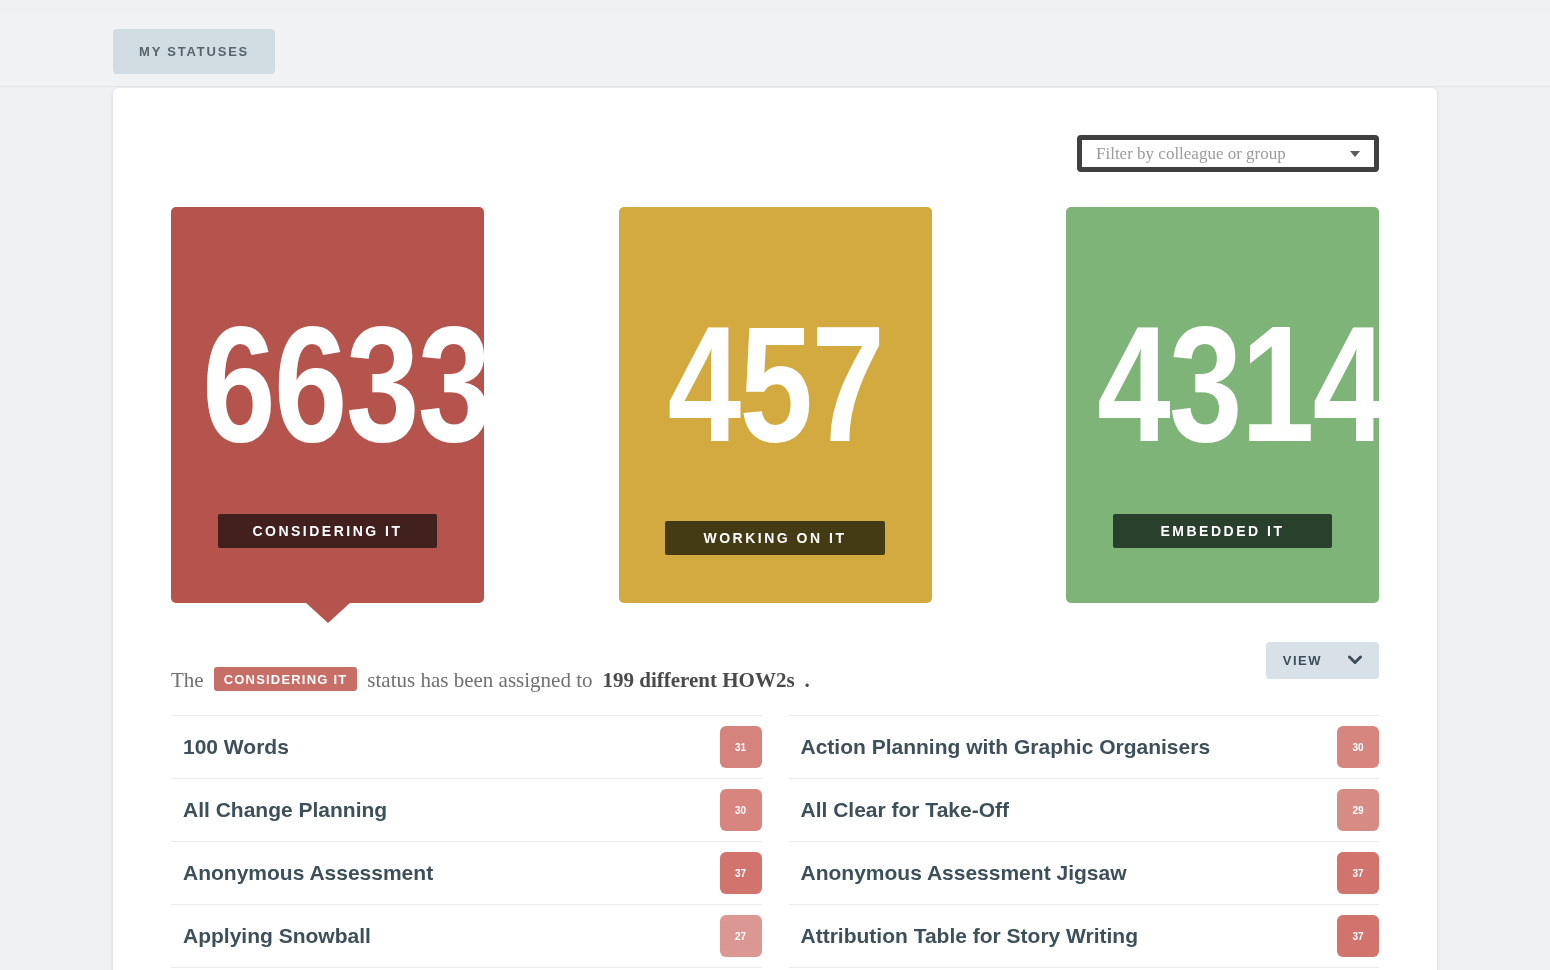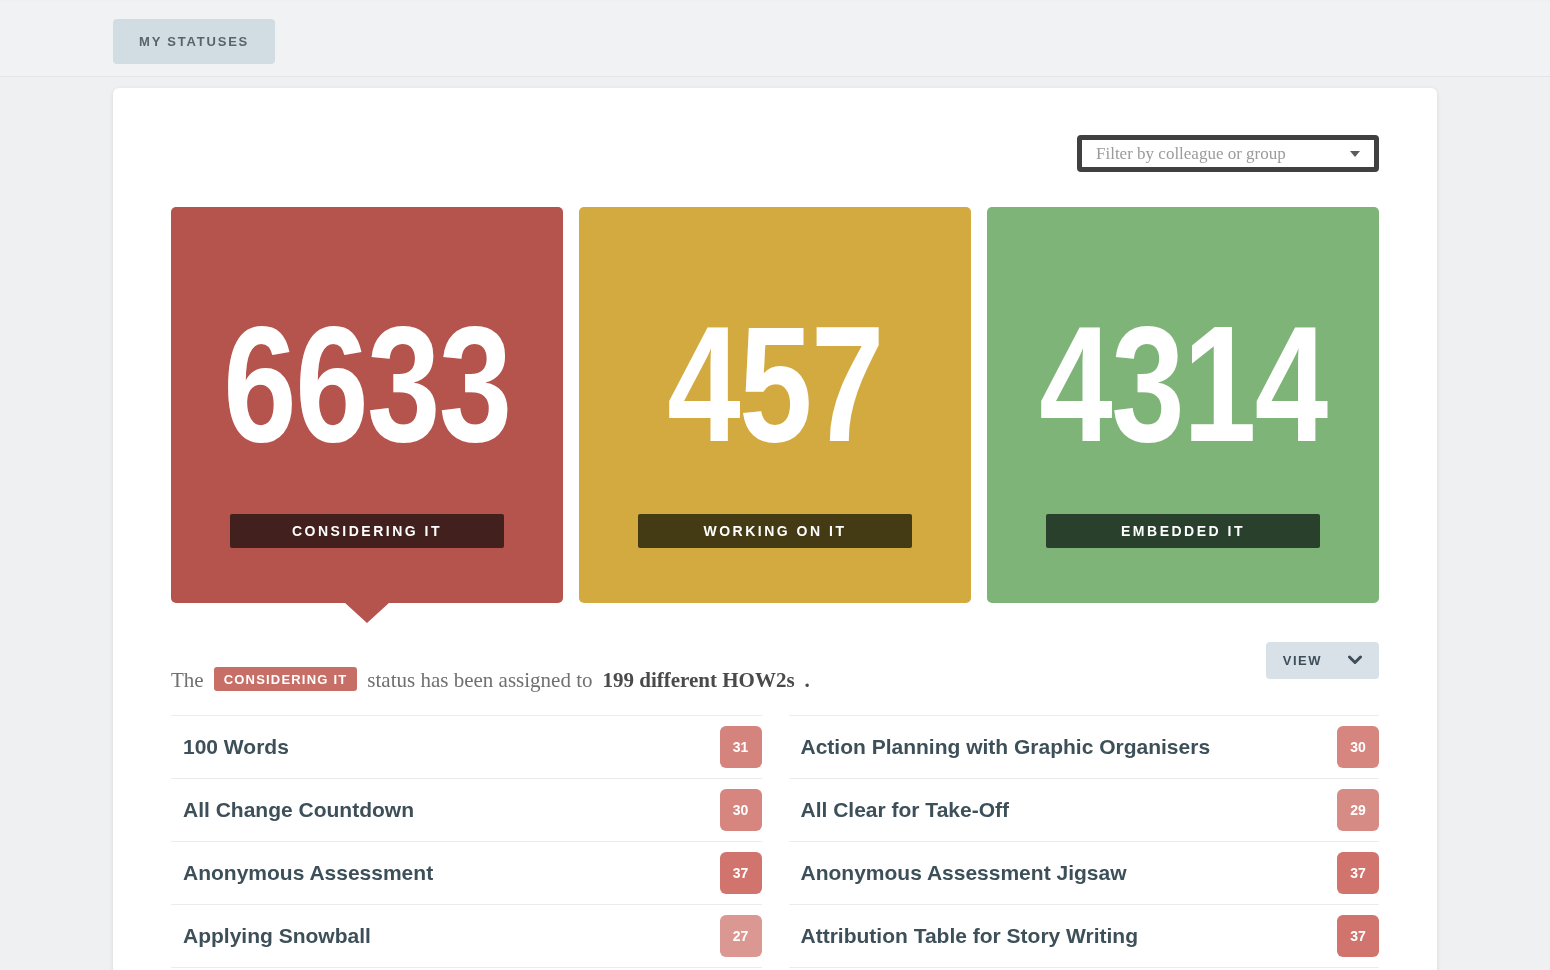--- a/index.html
+++ b/index.html
@@ -4,21 +4,21 @@
 <style>
   * { margin:0; padding:0; box-sizing:border-box; }
   html,body { width:1550px; height:970px; overflow:hidden; }
   body {
     font-family:"Liberation Sans", sans-serif;
     background:#eef0f2;
     position:relative;
   }
   
   .topbar {
-    position:absolute; left:0; top:2px; width:1550px; height:75px;
+    position:absolute; left:0; top:12px; width:1550px; height:75px;
     background:#f0f2f4; border-bottom:1px solid #e3e6e8;
   }
   .tabs { position:absolute; left:113px; top:17px; display:flex; gap:6px; }
   .tab {
     height:45px; display:flex; align-items:center; justify-content:center;
     padding:0 26px; border-radius:4px;
     font-size:13px; font-weight:bold; letter-spacing:1.8px;
     cursor:pointer; position:relative; white-space:nowrap;
   }
   .tab.inactive { background:#d2dce3; color:#57646c; }
@@ -48,21 +48,21 @@
     width:0; height:0;
     border-left:5px solid transparent; border-right:5px solid transparent;
     border-top:6px solid #5c5c5c;
   }
   
   .stats {
     position:absolute; left:58px; top:119px; width:1208px; height:396px;
     display:flex; justify-content:space-between;
   }
   .stat-box {
-    width:392px; height:396px; border-radius:5px; position:relative;
+    width:313px; height:396px; border-radius:5px; position:relative;
     cursor:pointer;
   }
   .stat-box.selected::after {
     content:""; position:absolute; left:50%; bottom:-20px; margin-left:-23px;
     border-left:23px solid transparent; border-right:23px solid transparent;
     border-top:21px solid #b5534d;
   }
   .stat-value {
     position:absolute; left:0; top:95px; width:100%;
     text-align:center; color:#ffffff;
@@ -106,21 +106,21 @@
   .list-col { flex:1; }
   .list-row {
     height:63px; border-top:1px solid #ececec;
     display:flex; align-items:center; justify-content:space-between;
     padding:0 0 0 12px; cursor:pointer;
   }
   .row-label { font-size:21px; font-weight:bold; color:#3d4f59; }
   .count-badge {
     width:42px; height:42px; border-radius:6px;
     display:flex; align-items:center; justify-content:center;
-    color:#ffffff; font-size:14px; font-weight:bold;
+    color:#ffffff; font-size:10px; font-weight:bold;
   }
   .list-end { height:0; border-top:1px solid #ececec; }
 </style>
 </head>
 <body>
 
 <div class="topbar">
   <div class="tabs">
     <div class="tab inactive">MY STATUSES</div>
   </div>
@@ -135,21 +135,21 @@
 
   <div class="stats">
 
     <div class="stat-box selected" style="background: rgb(181, 83, 77);">
       <div class="stat-value">6633</div>
       <div class="stat-label" style="background: rgb(66, 32, 29);">CONSIDERING IT</div>
     </div>
 
     <div class="stat-box" style="background: rgb(211, 170, 63);">
       <div class="stat-value">457</div>
-      <div class="stat-label" style="background: rgb(68, 58, 19);">WORKING ON IT</div>
+      <div class="stat-label" style="background: rgb(68, 58, 19); margin-top: 7px;">WORKING ON IT</div>
     </div>
 
     <div class="stat-box" style="background: rgb(126, 180, 120);">
       <div class="stat-value">4314</div>
       <div class="stat-label" style="background: rgb(40, 64, 44);">EMBEDDED IT</div>
     </div>
 
   </div>
 
   <div class="summary">
@@ -169,21 +169,21 @@
   </div>
 
   <div class="list">
 
     <div class="list-col">
       <div class="list-row">
         <span class="row-label">100 Words</span>
         <span class="count-badge" style="background: rgb(213, 131, 125);">31</span>
       </div>
       <div class="list-row">
-        <span class="row-label">All Change Countdown</span>
+        <span class="row-label">All Change Planning</span>
         <span class="count-badge" style="background: rgb(214, 134, 127);">30</span>
       </div>
       <div class="list-row">
         <span class="row-label">Anonymous Assessment</span>
         <span class="count-badge" style="background: rgb(208, 116, 109);">37</span>
       </div>
       <div class="list-row">
         <span class="row-label">Applying Snowball</span>
         <span class="count-badge" style="background: rgb(219, 151, 146);">27</span>
       </div>

